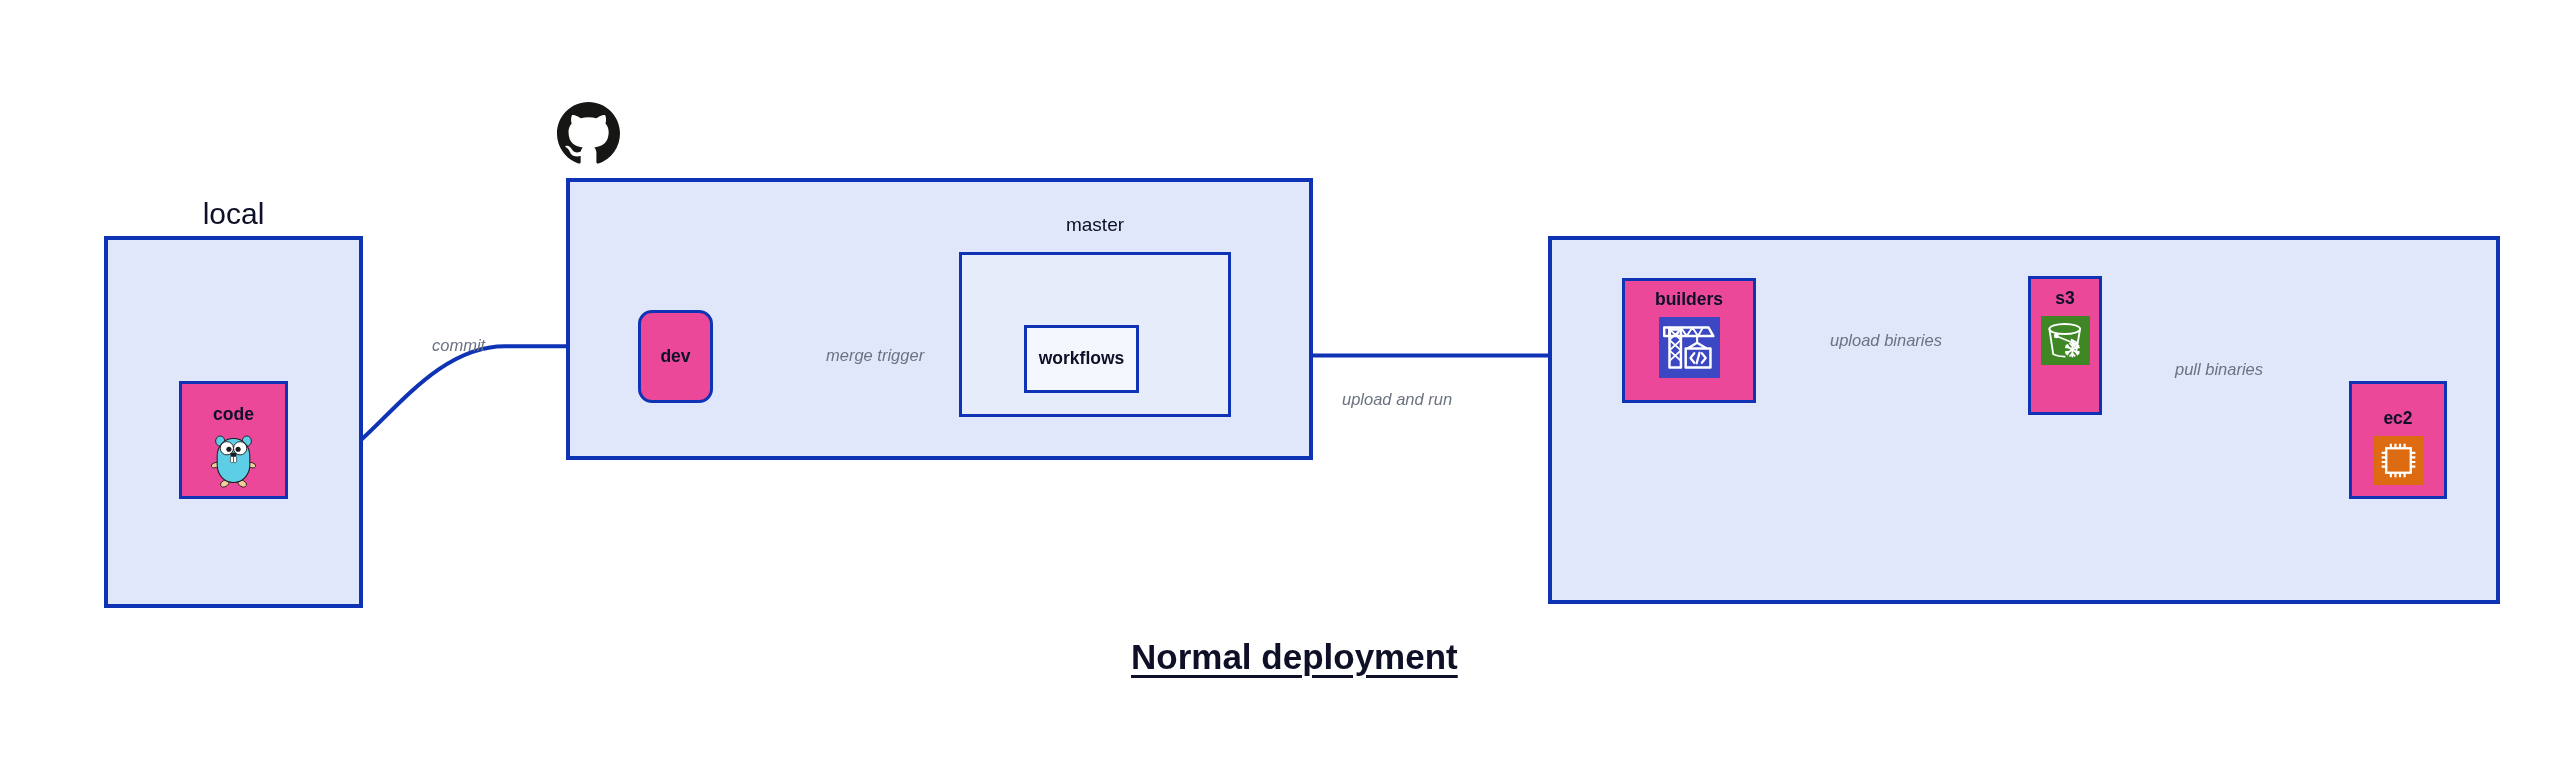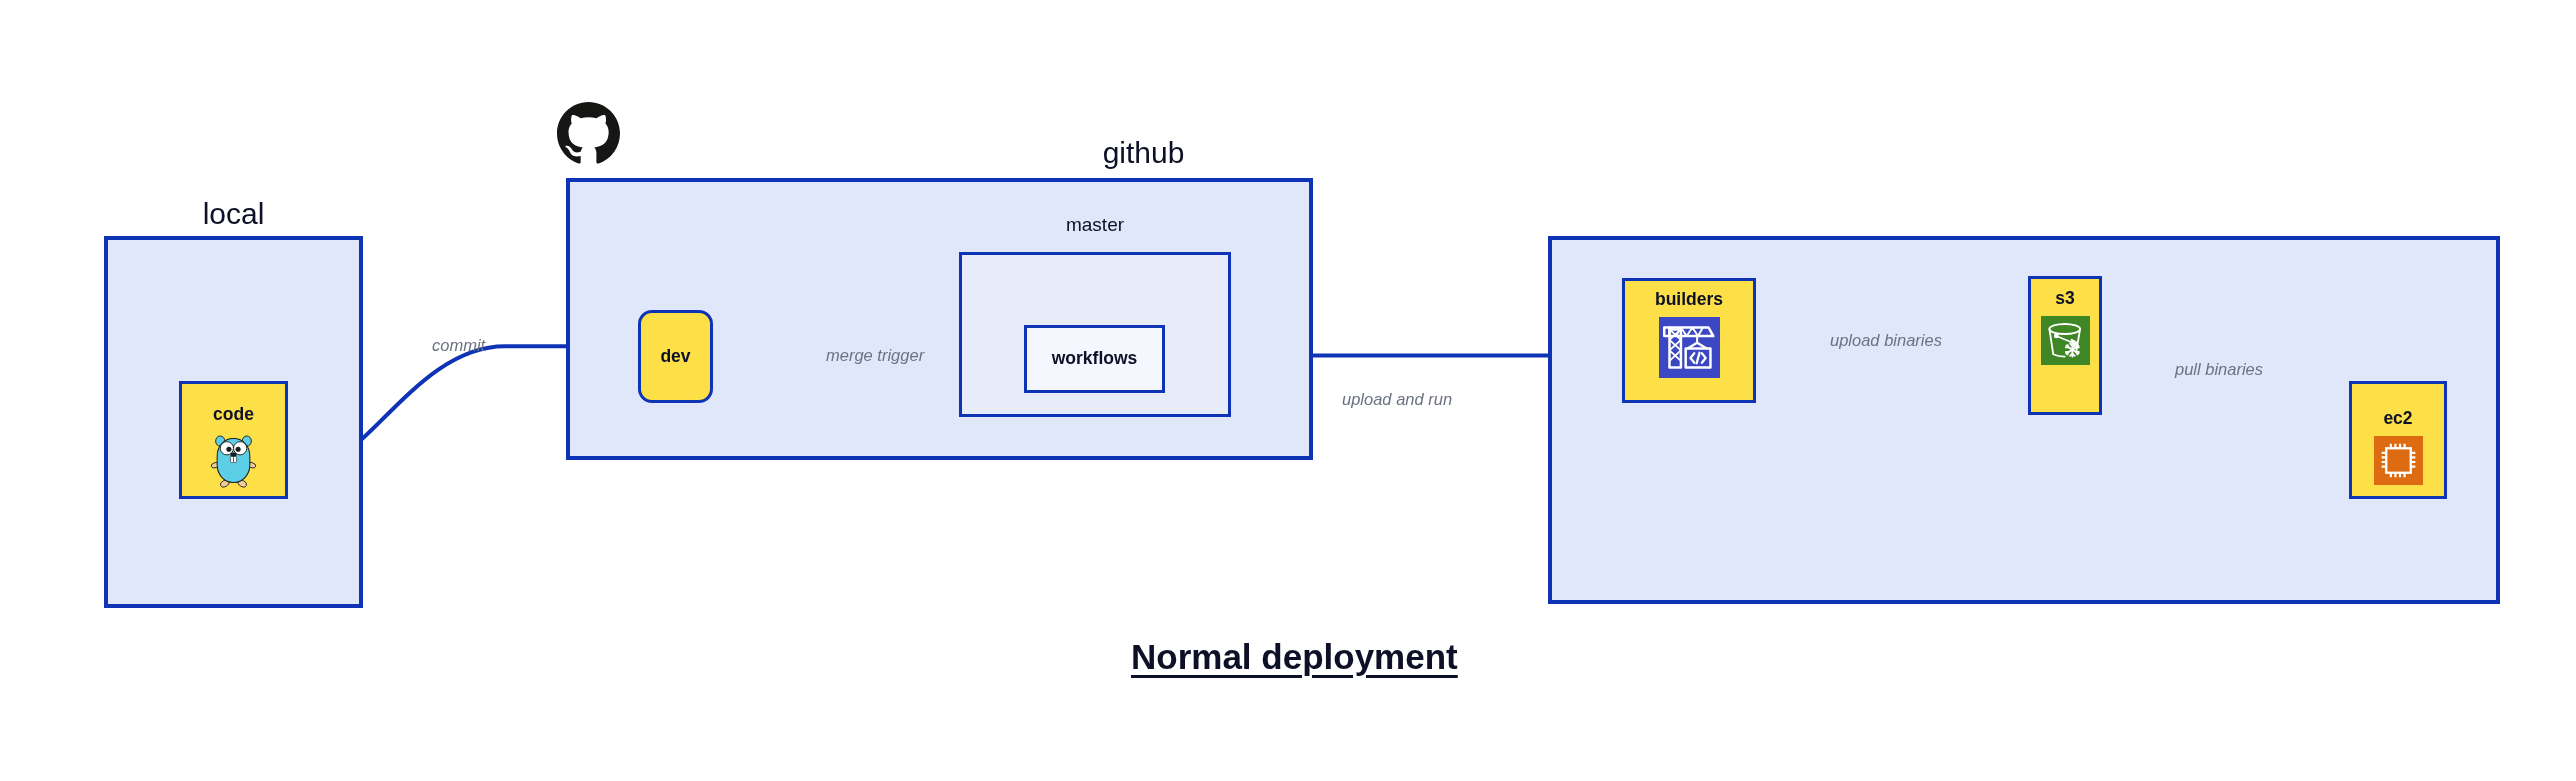--- a/index.html
+++ b/index.html
@@ -53,21 +53,21 @@
     font-size: 19px;
     font-weight: 400;
     line-height: 1;
     white-space: nowrap;
     text-align: center;
   }
 
   
   .node {
     position: absolute;
-    background: #fde047;
+    background: #ec4899;
     border: 3.6px solid #0f33b5;
     box-sizing: border-box;
     display: flex;
     flex-direction: column;
     align-items: center;
   }
   .node.plain {
     justify-content: center;
   }
   .node.lite {
@@ -177,33 +177,32 @@
       </svg>
     </span>
   </div>
 
   <span id="octocat" style="left:557px; top:102px;">
     <svg width="63" height="63" viewBox="0 0 16 16" xmlns="http://www.w3.org/2000/svg">
       <path fill="#161614" fill-rule="evenodd" d="M8 0C3.58 0 0 3.58 0 8c0 3.54 2.29 6.53 5.47 7.59.4.07.55-.17.55-.38 0-.19-.01-.82-.01-1.49-2.01.37-2.53-.49-2.69-.94-.09-.23-.48-.94-.82-1.13-.28-.15-.68-.52-.01-.53.63-.01 1.08.58 1.23.82.72 1.21 1.87.87 2.33.66.07-.52.28-.87.51-1.07-1.78-.2-3.64-.89-3.64-3.95 0-.87.31-1.59.82-2.15-.08-.2-.36-1.02.08-2.12 0 0 .67-.21 2.2.82.64-.18 1.32-.27 2-.27.68 0 1.36.09 2 .27 1.53-1.04 2.2-.82 2.2-.82.44 1.1.16 1.92.08 2.12.51.56.82 1.27.82 2.15 0 3.07-1.87 3.75-3.65 3.95.29.25.54.73.54 1.48 0 1.07-.01 1.93-.01 2.2 0 .21.15.46.55.38A8.01 8.01 0 0 0 16 8c0-4.42-3.58-8-8-8z"></path>
     </svg>
   </span>
 
-  <div class="group-label" style="left:989px; top:138px; width:309px;">github</div>
 
   <div class="group-box" style="left:566px; top:178px; width:747px; height:282px;"></div>
 
   <div class="sub-label" style="left:959px; top:215px; width:272px;">master</div>
 
   <div class="sub-box" style="left:959px; top:252px; width:272px; height:165px;"></div>
 
   <div class="node plain" style="left:638px; top:310px; width:75px; height:93px;border-radius:14px;">
     <div class="node-title">dev</div>
   </div>
 
-  <div class="node plain lite" style="left:1024px; top:325px; width:141px; height:68px;">
+  <div class="node plain lite" style="left:1024px; top:325px; width:115px; height:68px;">
     <div class="node-title">workflows</div>
   </div>
 
 
   <div class="group-box" style="left:1548px; top:236px; width:952px; height:368px;"></div>
 
   <div class="node" style="left:1622px; top:278px; width:134px; height:125px; padding-top:10.3px;">
     <div class="node-title">builders</div>
     <span class="node-icon" style="margin-top:8.2px;">
       <svg width="61" height="61" viewBox="0 0 64 64" xmlns="http://www.w3.org/2000/svg">

